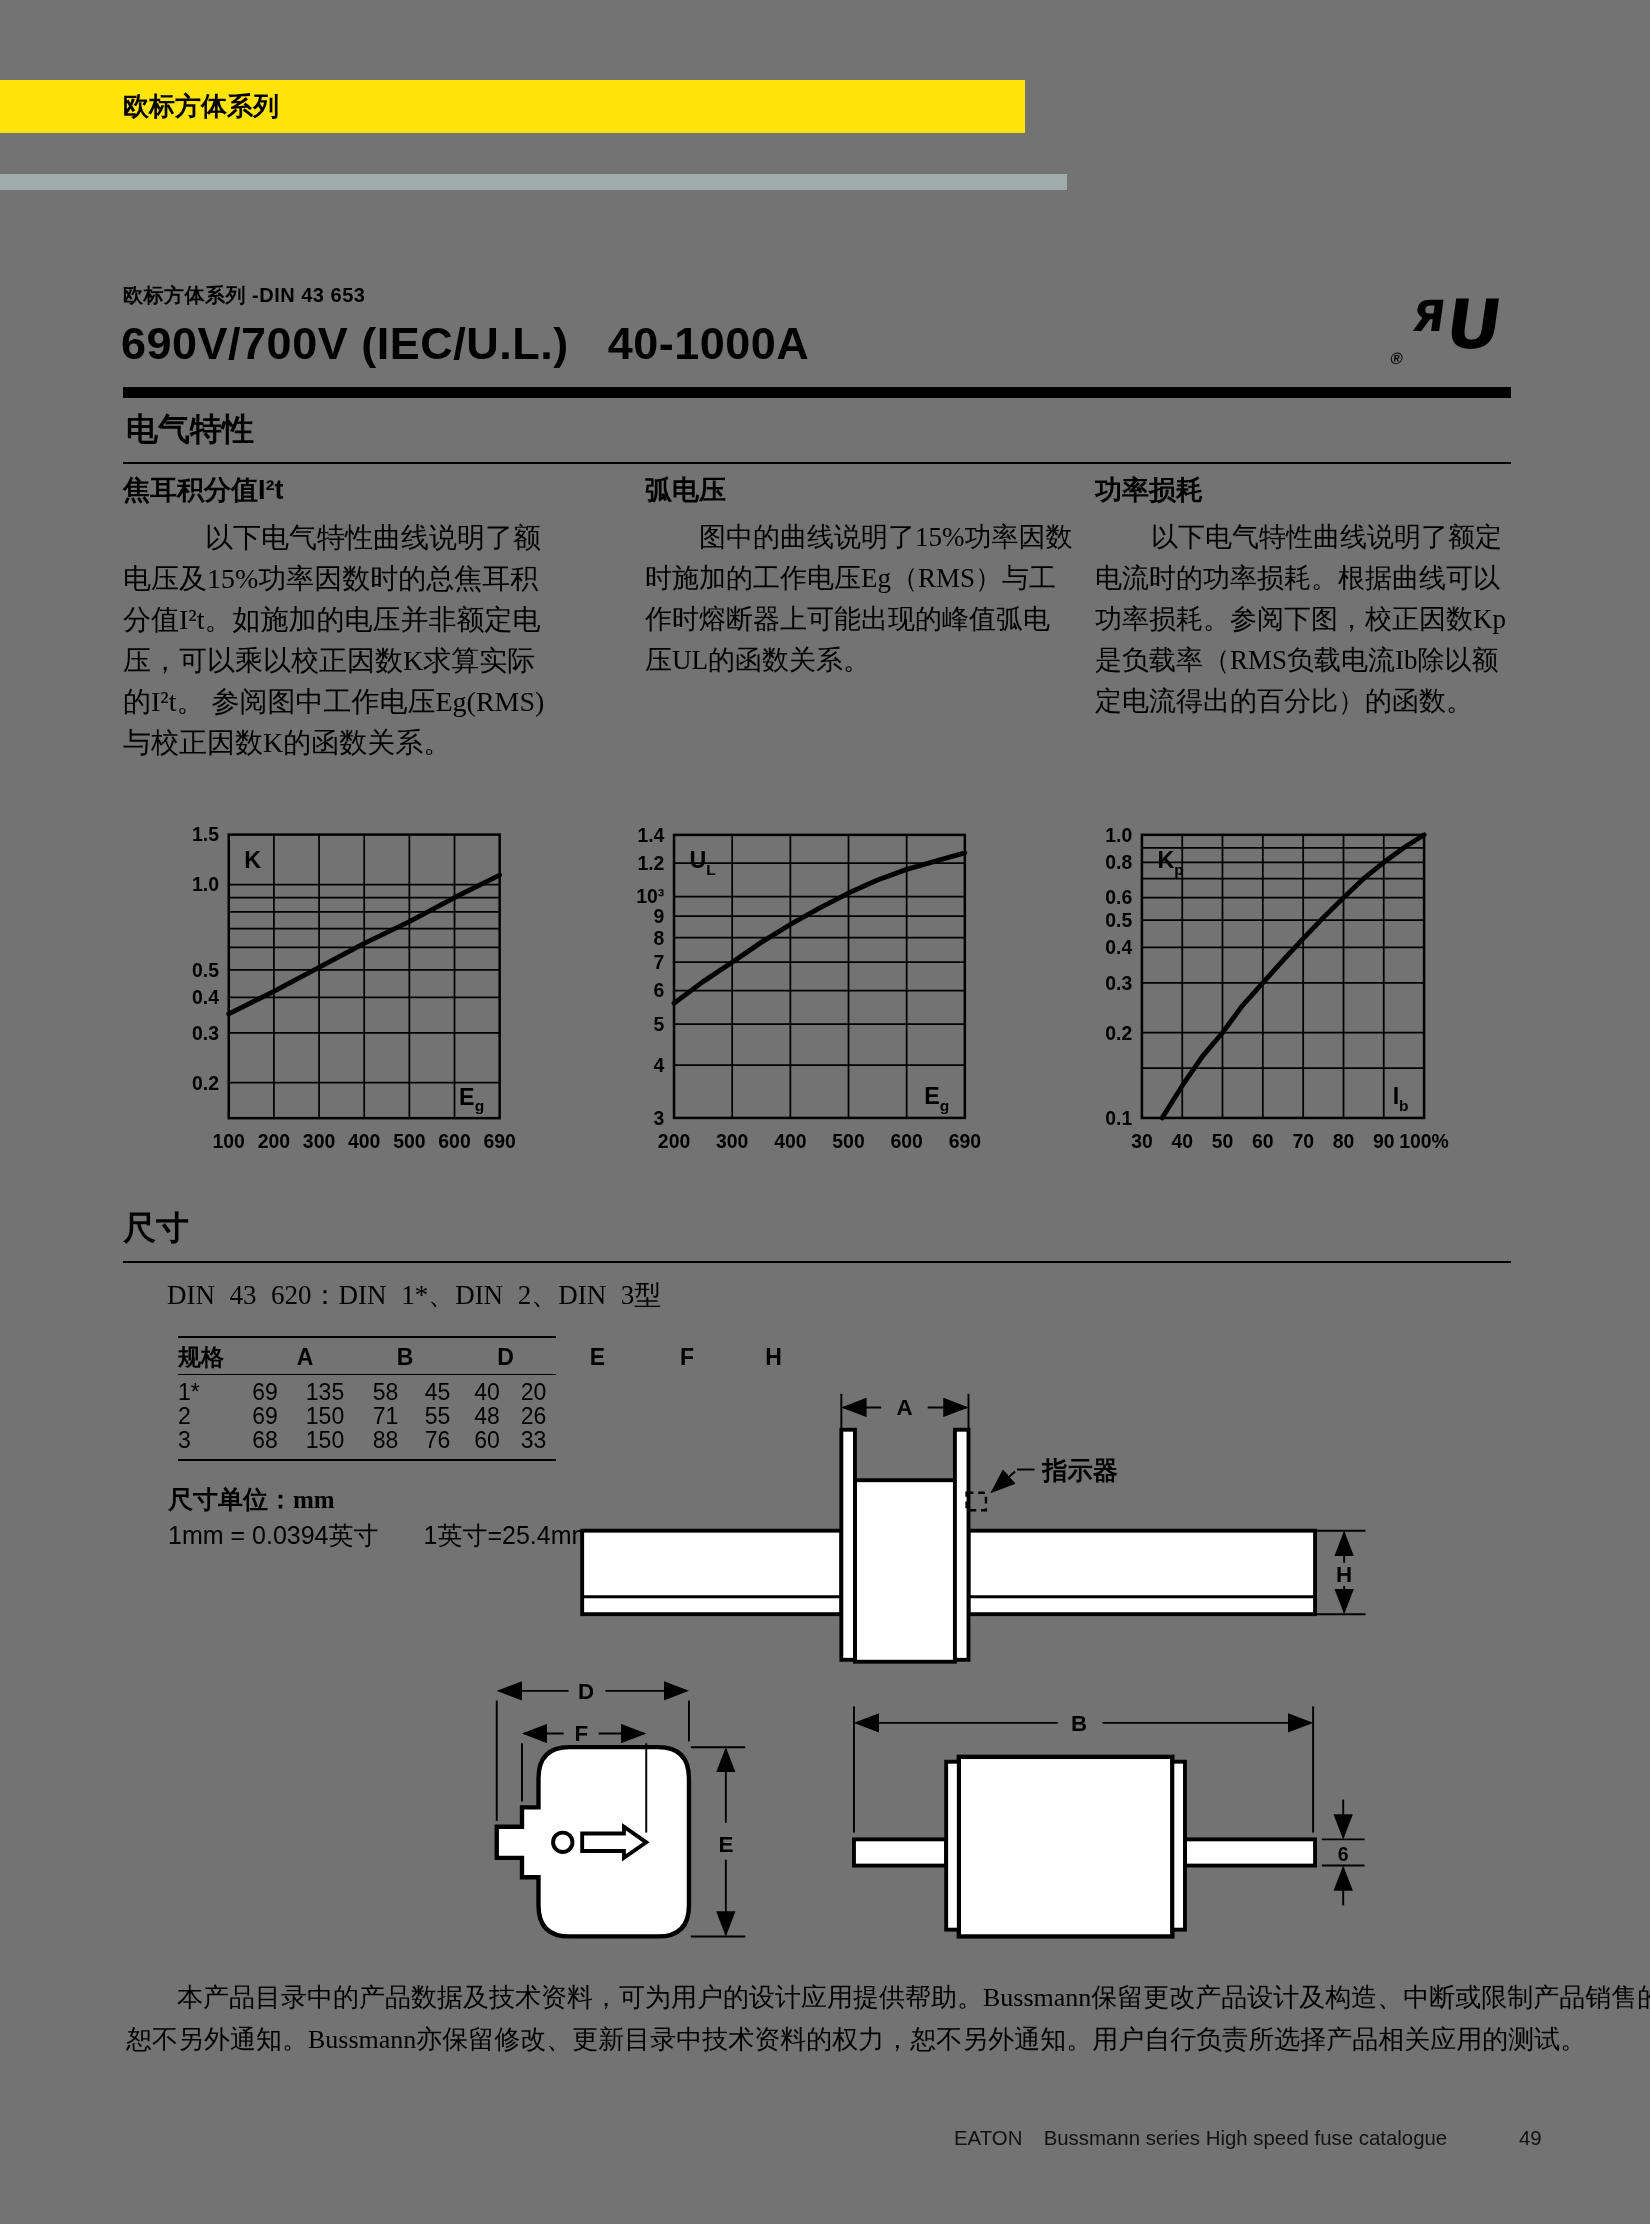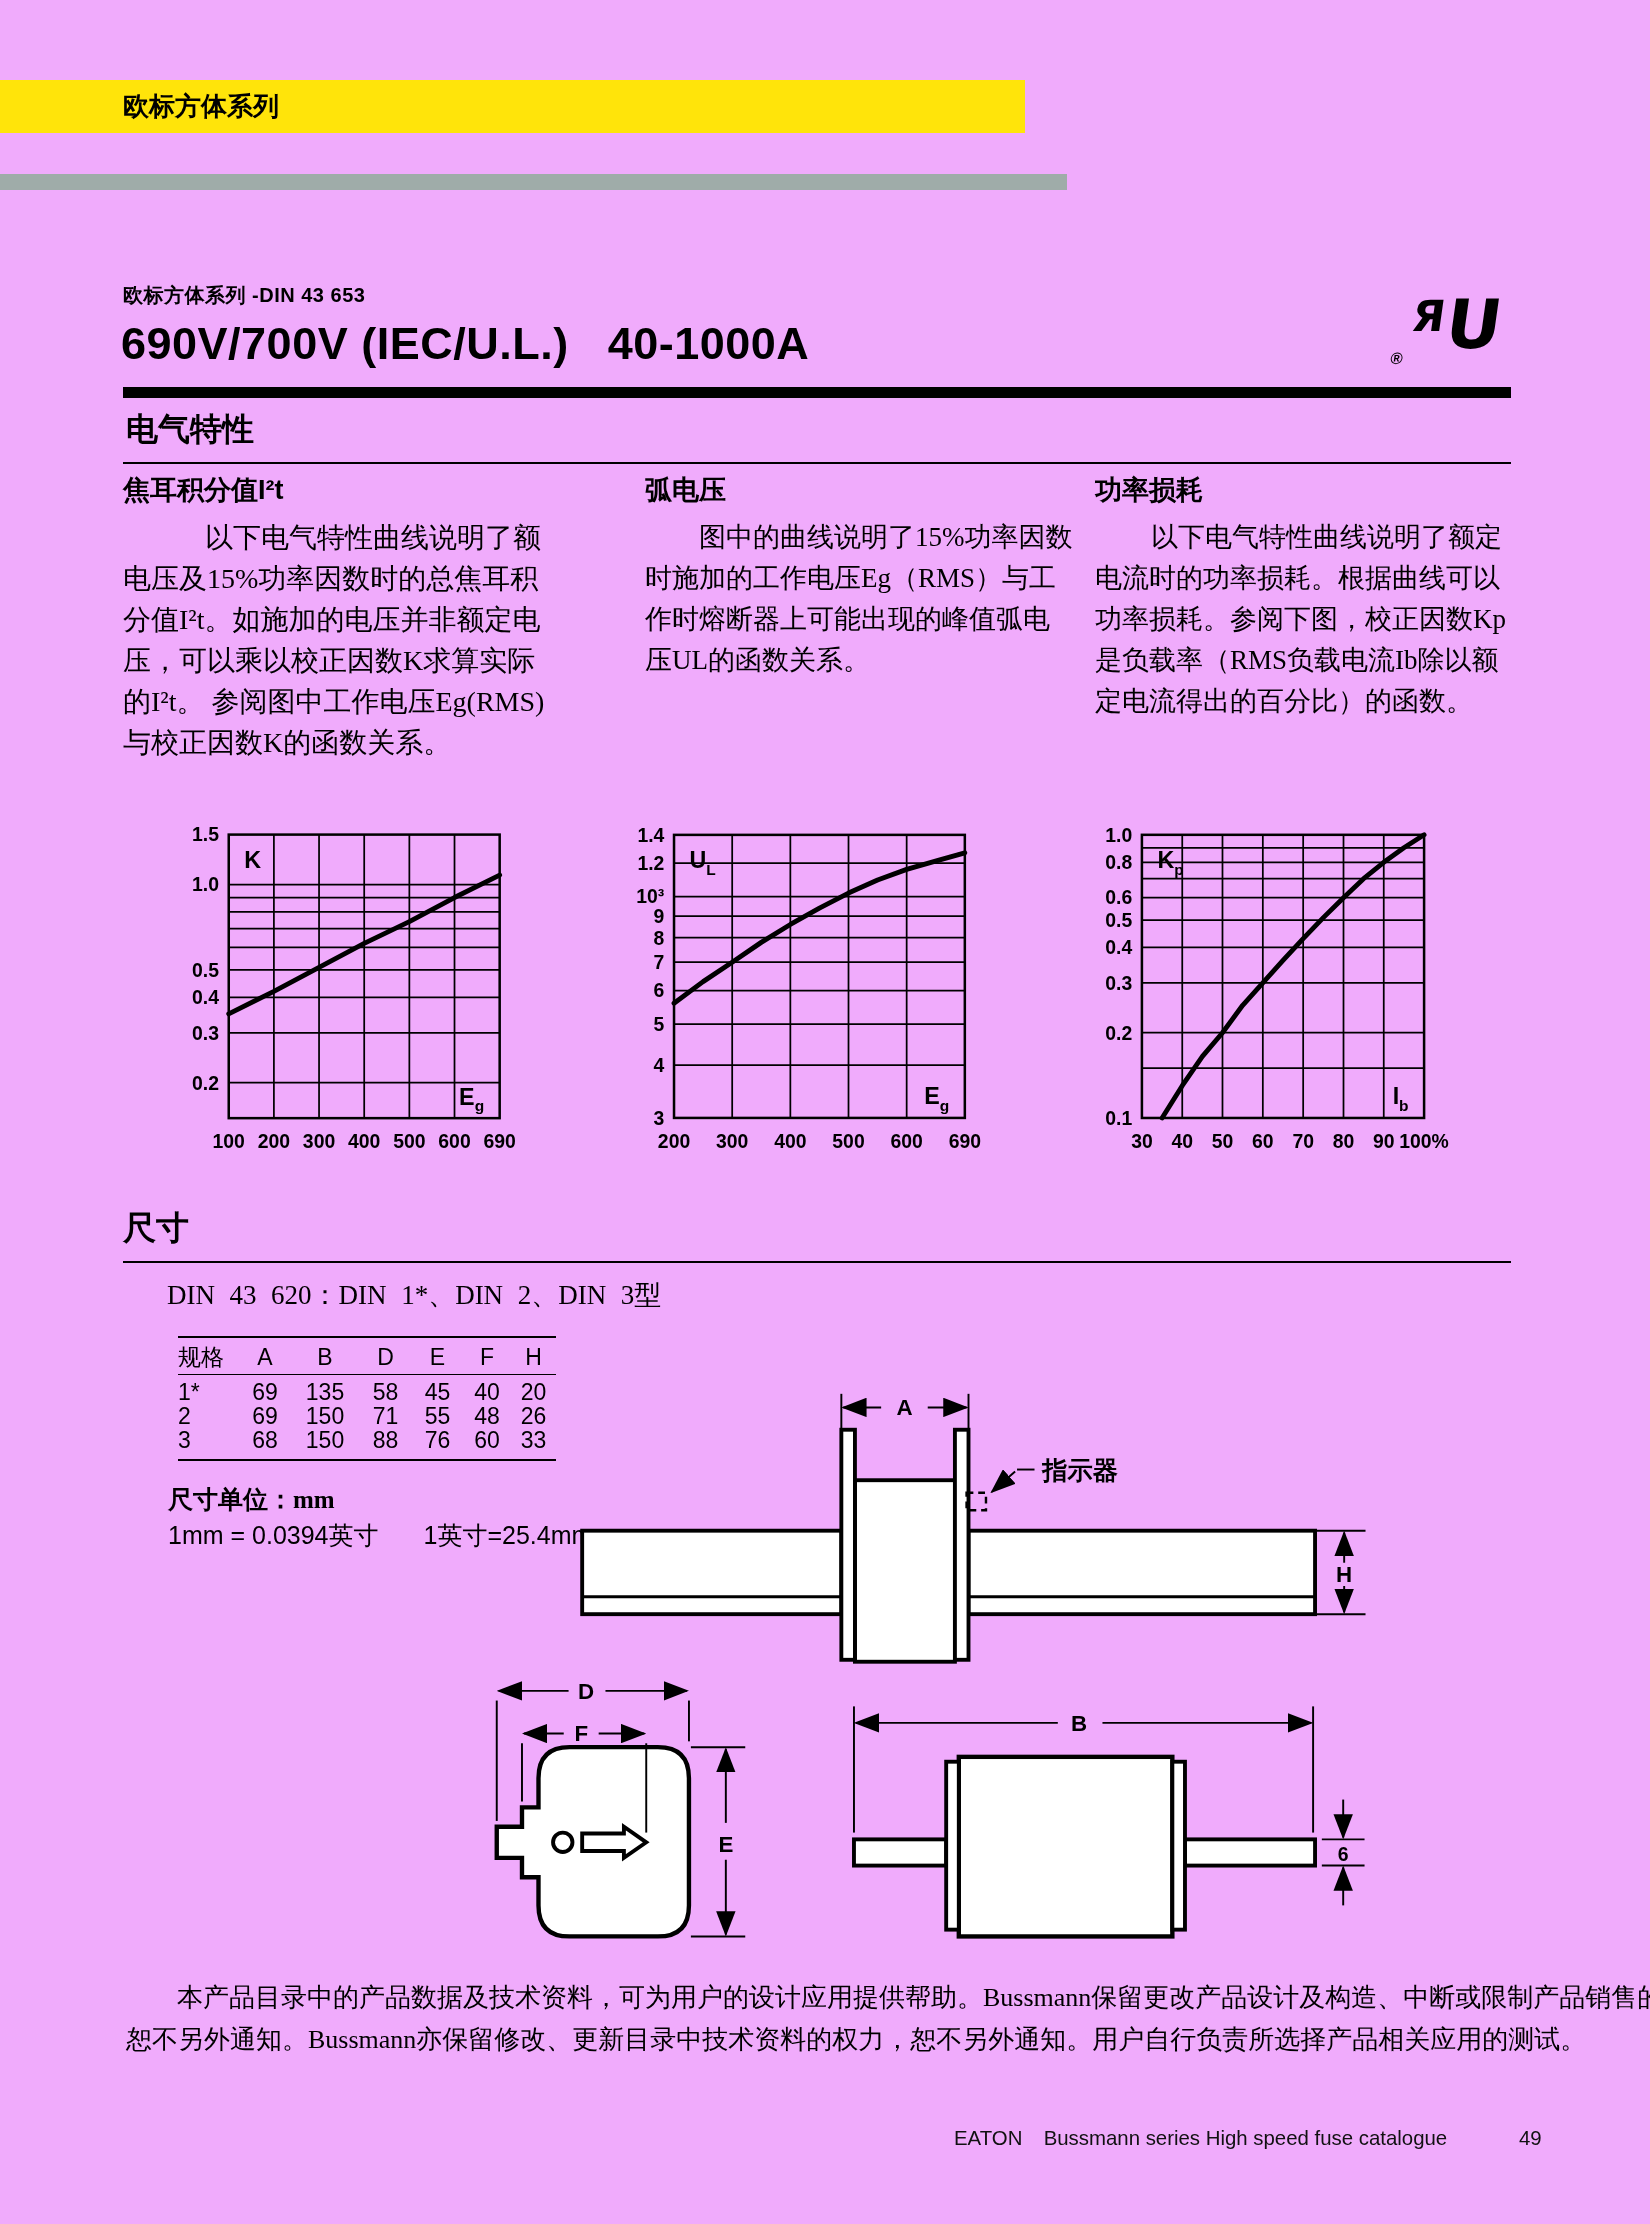--- a/index.html
+++ b/index.html
@@ -1,16 +1,16 @@
 <!DOCTYPE html>
 <html><head>
 <meta charset="utf-8">
 <style>
   html,body{margin:0;padding:0;background:#e8e8e8;}
-  .page{position:relative;width:1651px;height:2224px;background:#f0abfc;overflow:hidden;
+  .page{position:relative;width:1651px;height:2224px;background:#737373;overflow:hidden;
         font-family:"Liberation Sans",sans-serif;color:#000;}
   .abs{position:absolute;}
 
   
   .banner{left:0;top:80px;width:1025px;height:53px;background:#ffe40a;}
   .banner-text{margin-left:123px;line-height:53px;font-size:26px;font-weight:700;}
   .graybar{left:0;top:174px;width:1067px;height:15.5px;background:#9faca9;}
 
   
   .subtitle{left:123px;top:282px;font-size:20px;font-weight:700;letter-spacing:0.5px;}
@@ -48,21 +48,21 @@
   .corner{font:700 24px "Liberation Sans",sans-serif;fill:#000;}
   .xcorner{text-anchor:end;}
 
   
   .din-note{left:167px;top:1277px;font-size:27px;font-family:"Liberation Serif",serif;word-spacing:7.8px;}
   .dim-table{left:178px;top:1336px;width:378px;font-size:23px;}
   .trule{height:1.9px;background:#000;}
   .trow{display:grid;grid-template-columns:60px 54px 66px 55px 49px 50px 43px;}
   .trow .tcell{text-align:center;line-height:24px;}
   .trow .tcell:first-child{text-align:left;}
-  .trow.thead{padding:6.8px 0 4.9px;font-weight:400;}
+  .trow.thead{padding:6.8px 0 4.9px;font-weight:700;gap:40px;}
   .tbody{padding:4.9px 0 6.8px;}
   .unit-note{left:168px;top:1483px;font-size:25px;font-weight:700;font-family:"Liberation Serif",serif;}
   .conv-note{left:168px;top:1519px;font-size:25px;}
   .conv-note span{margin-right:45px;text-align:right;}
 
   
   svg.drawings{position:absolute;left:388px;top:1388px;}
   .shape{fill:#fff;stroke:#000;stroke-width:4;}
   .shape2{fill:#fff;stroke:#000;stroke-width:4.5;}
   .sline{stroke:#000;stroke-width:3;}

